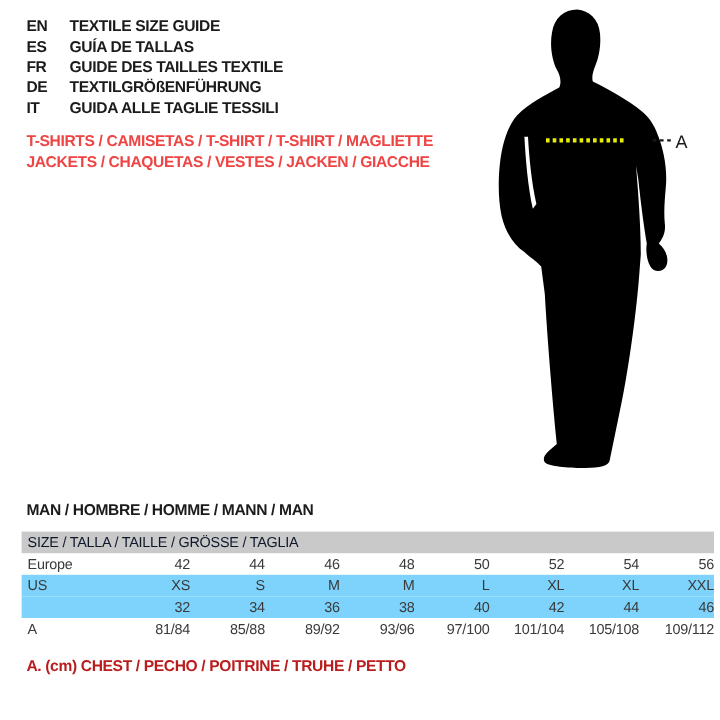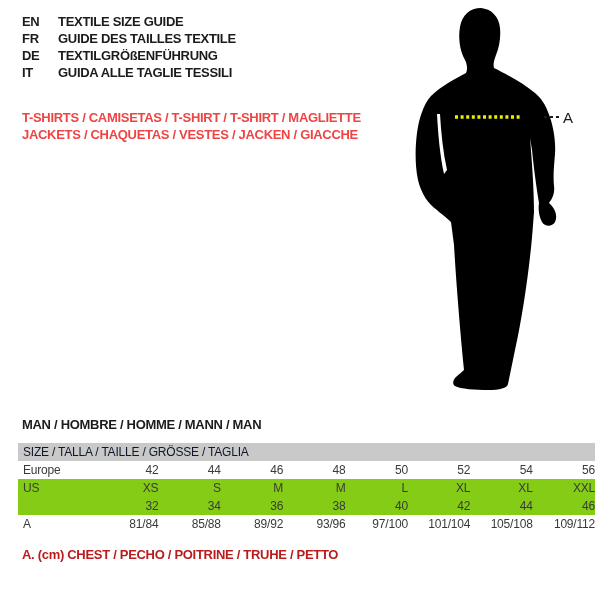--- a/index.html
+++ b/index.html
@@ -18,31 +18,35 @@
   
   .figure-wrap{position:absolute;left:410px;top:0;width:186px;height:400px;}
   
   .section-title{position:absolute;left:22px;top:417px;font-size:13px;font-weight:700;letter-spacing:-0.3px;color:#1b1b1b;}
   
   .size-table{position:absolute;left:18px;top:443px;width:577px;font-size:12px;color:#3a3a3a;letter-spacing:-0.2px;}
   .tbl-header{height:18px;line-height:18px;background:#c9c9c9;padding-left:5px;color:#0f172a;white-space:nowrap;}
   .tbl-row{display:flex;height:18px;line-height:18px;}
   .tbl-row .lbl{width:73px;padding-left:5px;text-align:left;}
   .tbl-row .val{flex:1;text-align:right;}
-  .stripe{background:#84cc16;}
+  .stripe{background:#7dd3fc;}
   
   .footnote{position:absolute;left:22px;top:547px;font-size:13px;font-weight:700;letter-spacing:-0.3px;color:#b91c1c;white-space:nowrap;}
 </style>
 </head>
 <body>
 
 <div class="lang-block">
   <div class="lang-row">
     <span class="lang-code">EN</span>
     <span class="lang-label">TEXTILE SIZE GUIDE</span>
+  </div>
+  <div class="lang-row">
+    <span class="lang-code">ES</span>
+    <span class="lang-label">GUÍA DE TALLAS</span>
   </div>
   <div class="lang-row">
     <span class="lang-code">FR</span>
     <span class="lang-label">GUIDE DES TAILLES TEXTILE</span>
   </div>
   <div class="lang-row">
     <span class="lang-code">DE</span>
     <span class="lang-label">TEXTILGRÖßENFÜHRUNG</span>
   </div>
   <div class="lang-row">

